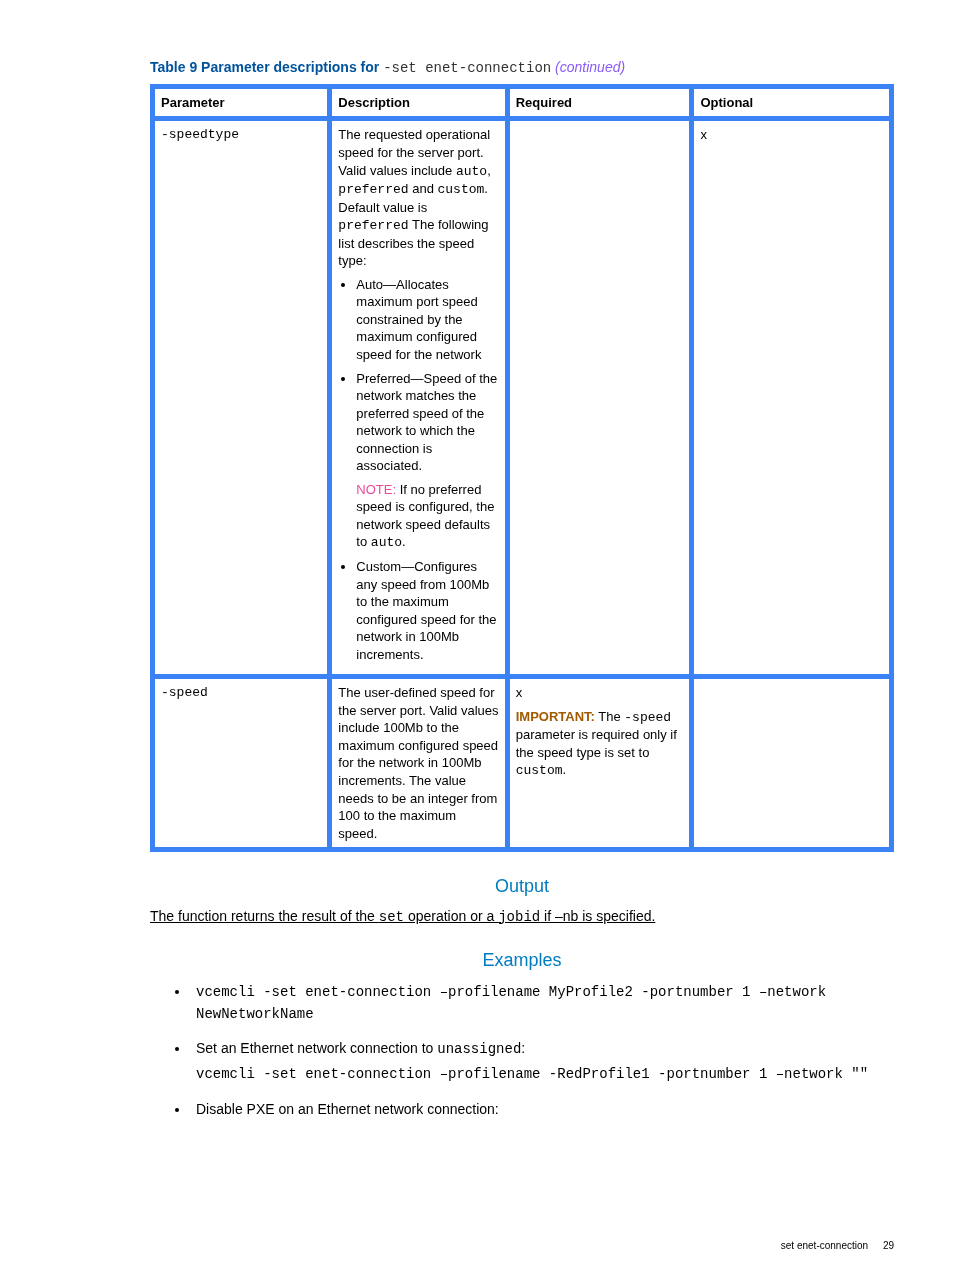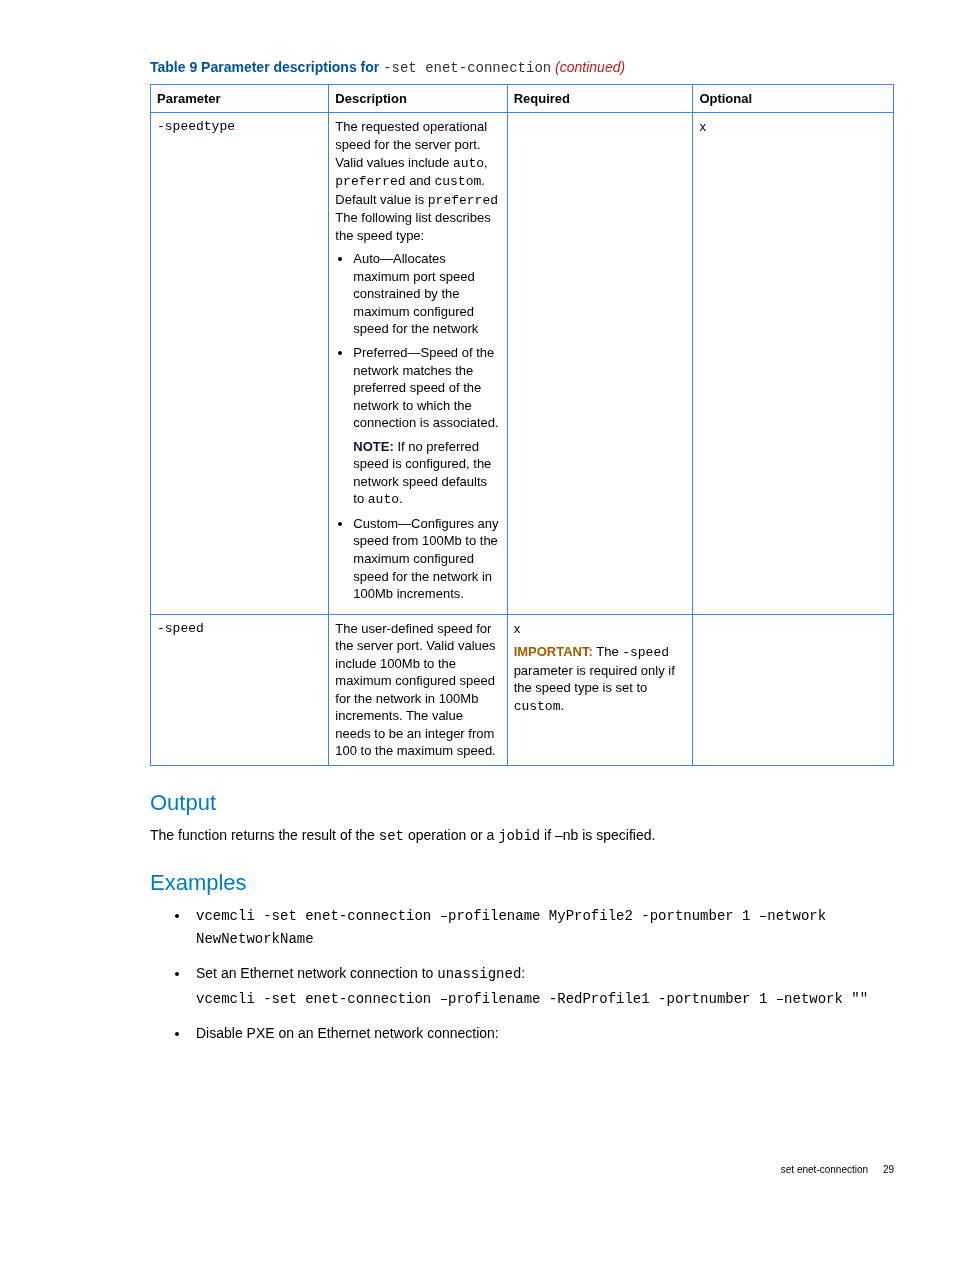--- a/index.html
+++ b/index.html
@@ -20,33 +20,33 @@
     font-size: 14px;
   }
   .table-title .code {
     font-family: "Courier New", monospace;
     font-weight: normal;
     color: #333;
   }
   .table-title .continued {
     font-style: italic;
     font-weight: normal;
-    color: #b91c1c;
+    color: #8b5cf6;
   }
   table {
     border-collapse: collapse;
     width: 100%;
     table-layout: fixed;
   }
   col.c1 { width: 24%; }
   col.c2 { width: 24%; }
   col.c3 { width: 25%; }
   col.c4 { width: 27%; }
   th, td {
-    border: 1px solid #3b82f6;
+    border: 5px solid #3b82f6;
     padding: 5px 6px;
     vertical-align: top;
     text-align: left;
     font-size: 13px;
     margin-top: 30px;
   }
   th {
     font-weight: bold;
   }
   .mono {
@@ -56,35 +56,37 @@
     margin: 6px 0 0 0;
     padding-left: 18px;
   }
   .cell li {
     margin-bottom: 6px;
   }
   .cell p {
     margin: 0 0 6px 0;
   }
   .note-label {
-    color: #0f172a;
-    font-weight: bold;
+    color: #ec4899;
+    font-weight: normal;
   }
   .imp-label {
     color: #a05a00;
     font-weight: bold;
   }
   h2.section {
     color: #007cc0;
     font-weight: normal;
-    font-size: 22px;
+    font-size: 18px;
     margin: 22px 0 8px 0;
+    text-align: center;
   }
   p.body {
     margin: 0 0 14px 0;
+    text-decoration: underline;
   }
   ul.examples {
     padding-left: 40px;
     margin: 0;
   }
   ul.examples > li {
     margin-bottom: 14px;
     padding-left: 6px;
   }
   .codeblock {

